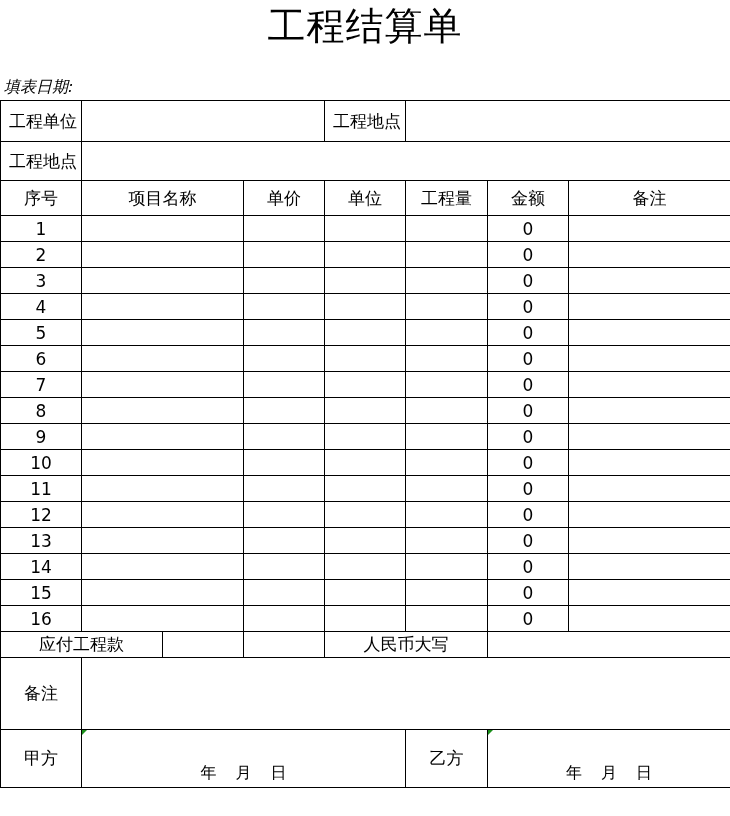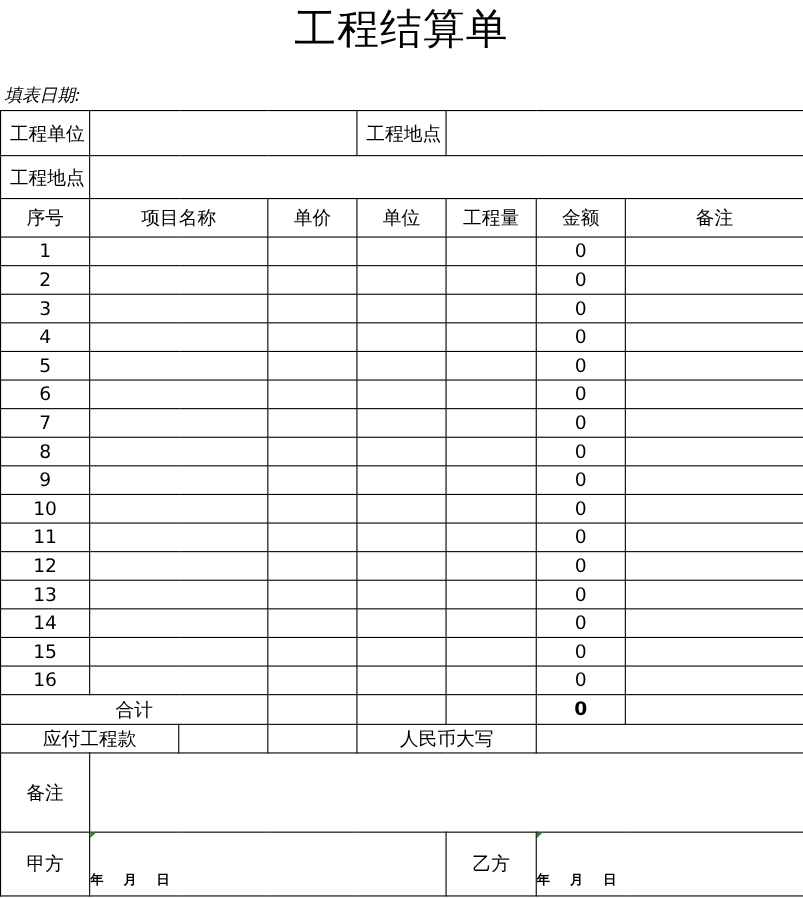--- a/index.html
+++ b/index.html
@@ -10,21 +10,21 @@
   .fill-date { position:absolute; left:4px; top:76px; font-size:16px; line-height:22px;font-style:italic; }
   table.sheet { position:absolute; left:0; top:100px; border-collapse:collapse;
                 table-layout:fixed; width:730px; }
   table.sheet td { border:1.5px solid #000; padding:0; font-size:17px;
                    text-align:center; vertical-align:middle; overflow:hidden; white-space:nowrap; }
   td.left { text-align:left; padding-left:4px !important;margin-top:20px; }
   td.bold { font-weight:bold; }
   .corner { position:relative; }
   .corner::before { content:""; position:absolute; left:0; top:0; width:0; height:0;
                     border-top:5px solid #1a8f1a; border-right:5px solid transparent; }
-  .date-line { display:block; text-align:left; padding-top:30px; font-size:12px; word-spacing:14px;font-weight:bold; }
+  .date-line { display:block; text-align:center; padding-top:30px; font-size:16px; word-spacing:14px; }
 </style>
 </head>
 <body>
 
 <div class="title">工程结算单</div>
 <div class="fill-date">填表日期:</div>
 
 <table class="sheet">
   <colgroup>
     <col style="width:81px">
@@ -193,28 +193,20 @@
       </tr>
       <tr style="height: 26px;">
         <td>16</td>
         <td colspan="2"></td>
         <td></td>
         <td></td>
         <td></td>
         <td>0</td>
         <td></td>
       </tr>
-    <tr style="height:27px">
-      <td colspan="3">合计</td>
-      <td></td>
-      <td></td>
-      <td></td>
-      <td class="bold">0</td>
-      <td></td>
-    </tr>
     <tr style="height:26px">
       <td colspan="2">应付工程款</td>
       <td></td>
       <td></td>
       <td colspan="2">人民币大写</td>
       <td colspan="2"></td>
     </tr>
     <tr style="height:72px">
       <td>备注</td>
       <td colspan="7"></td>

